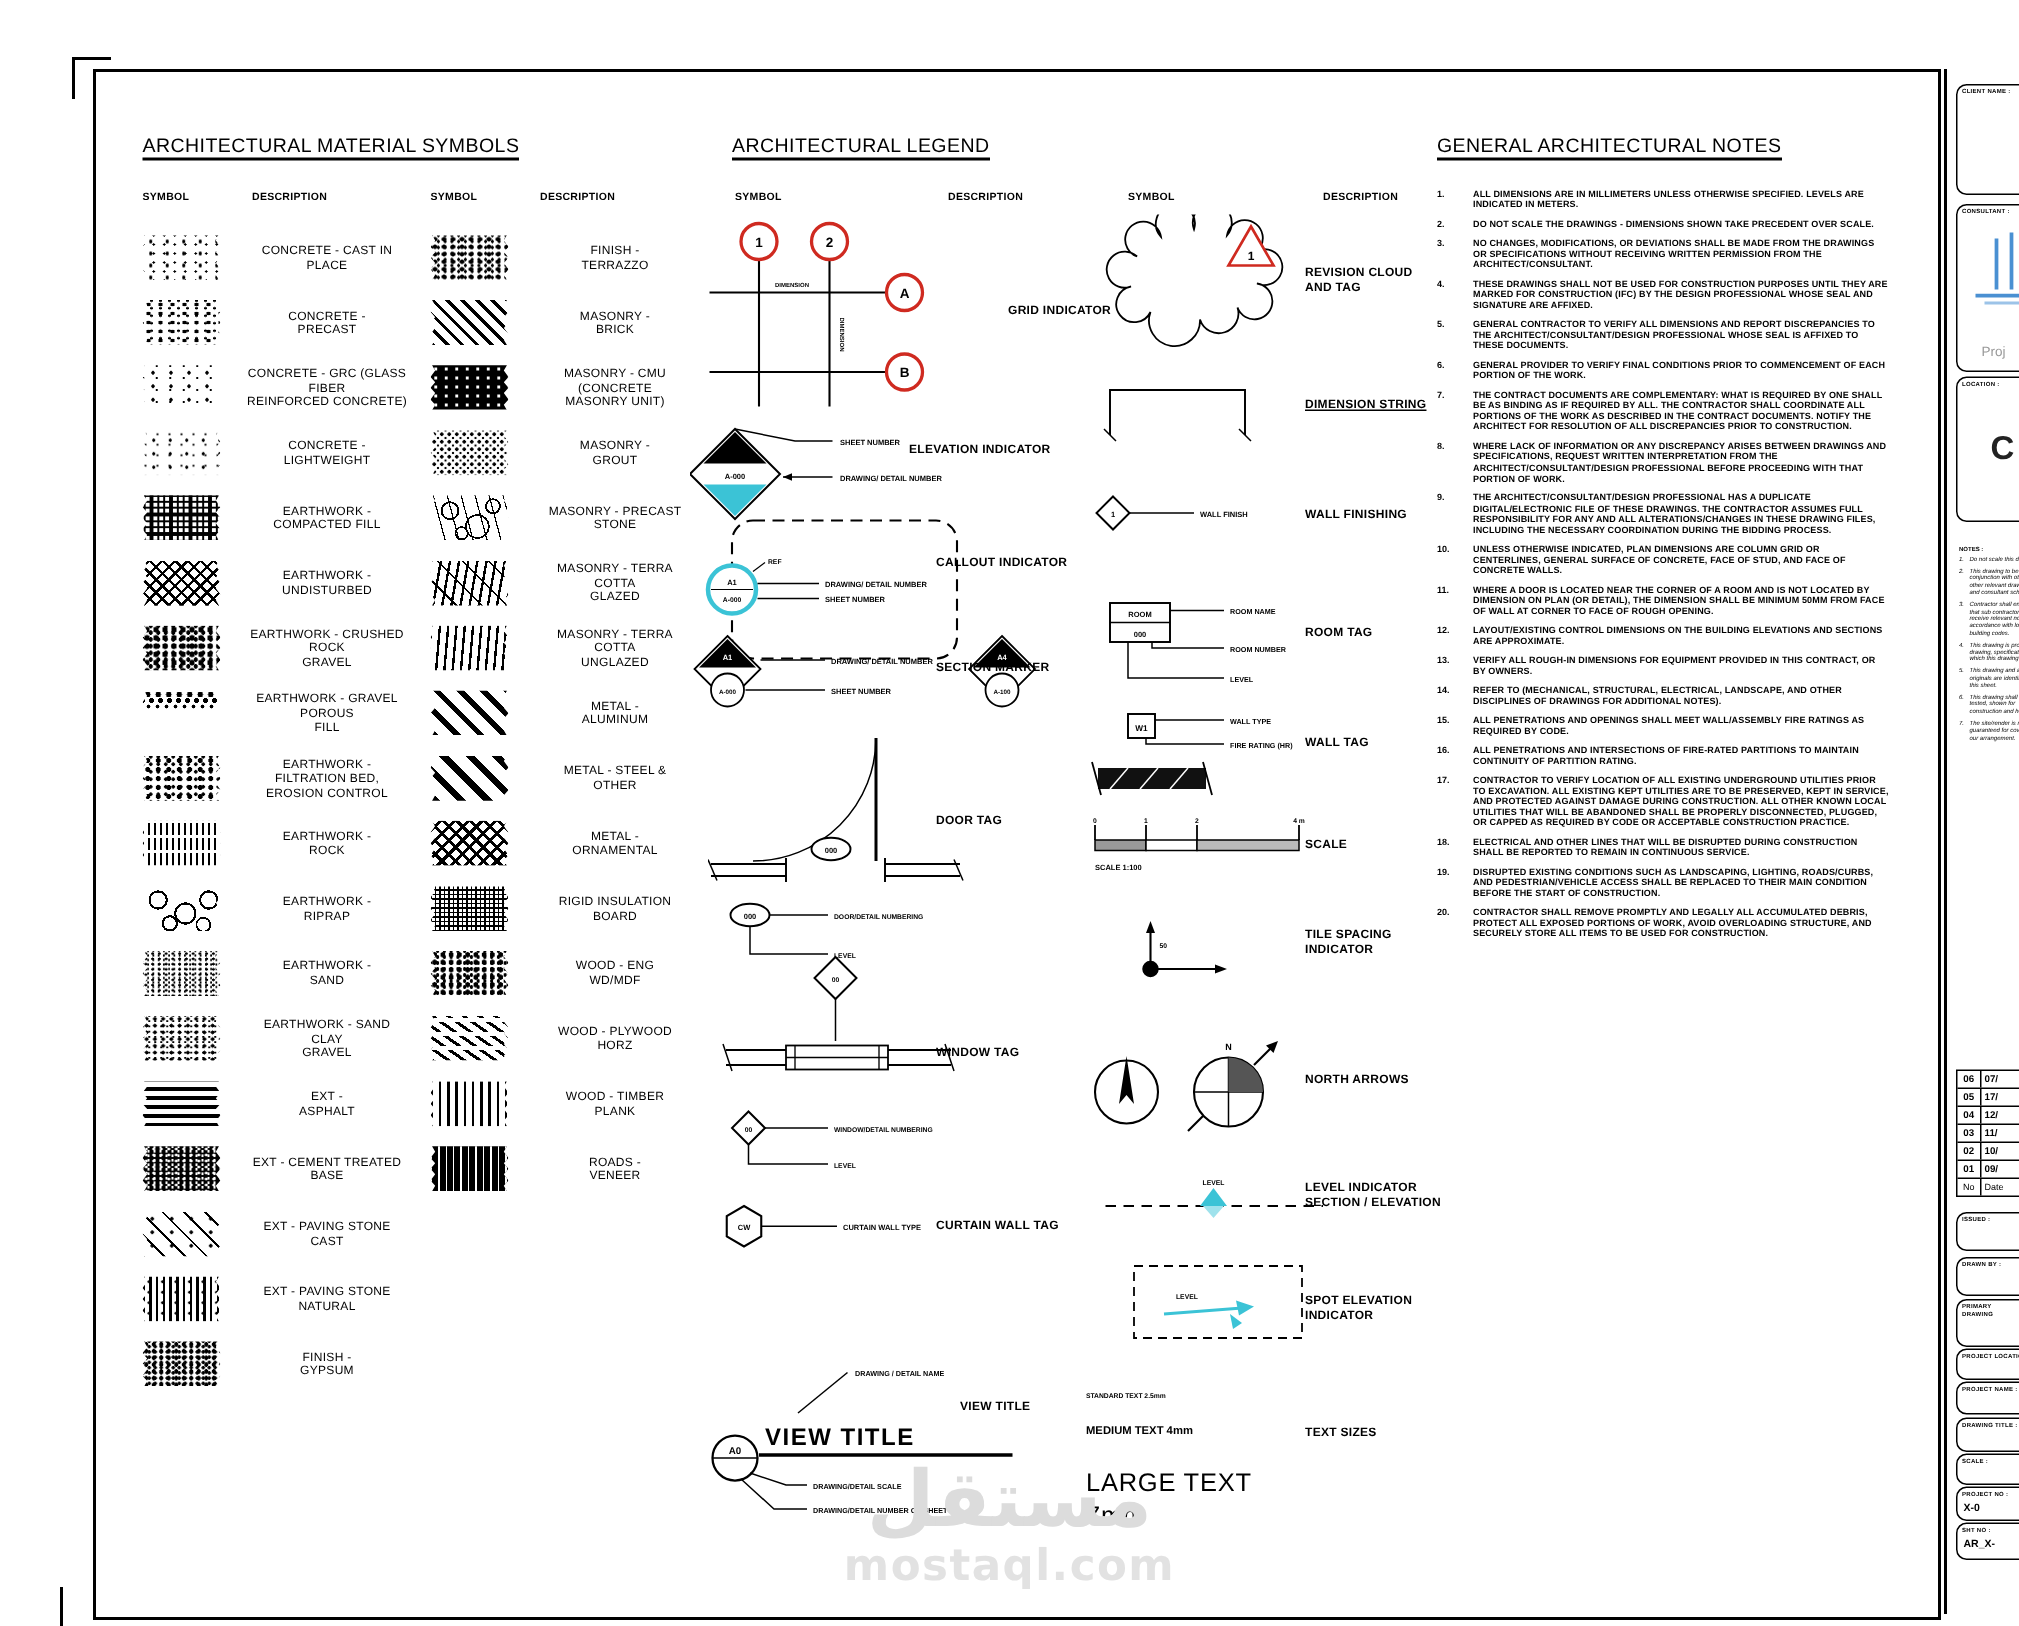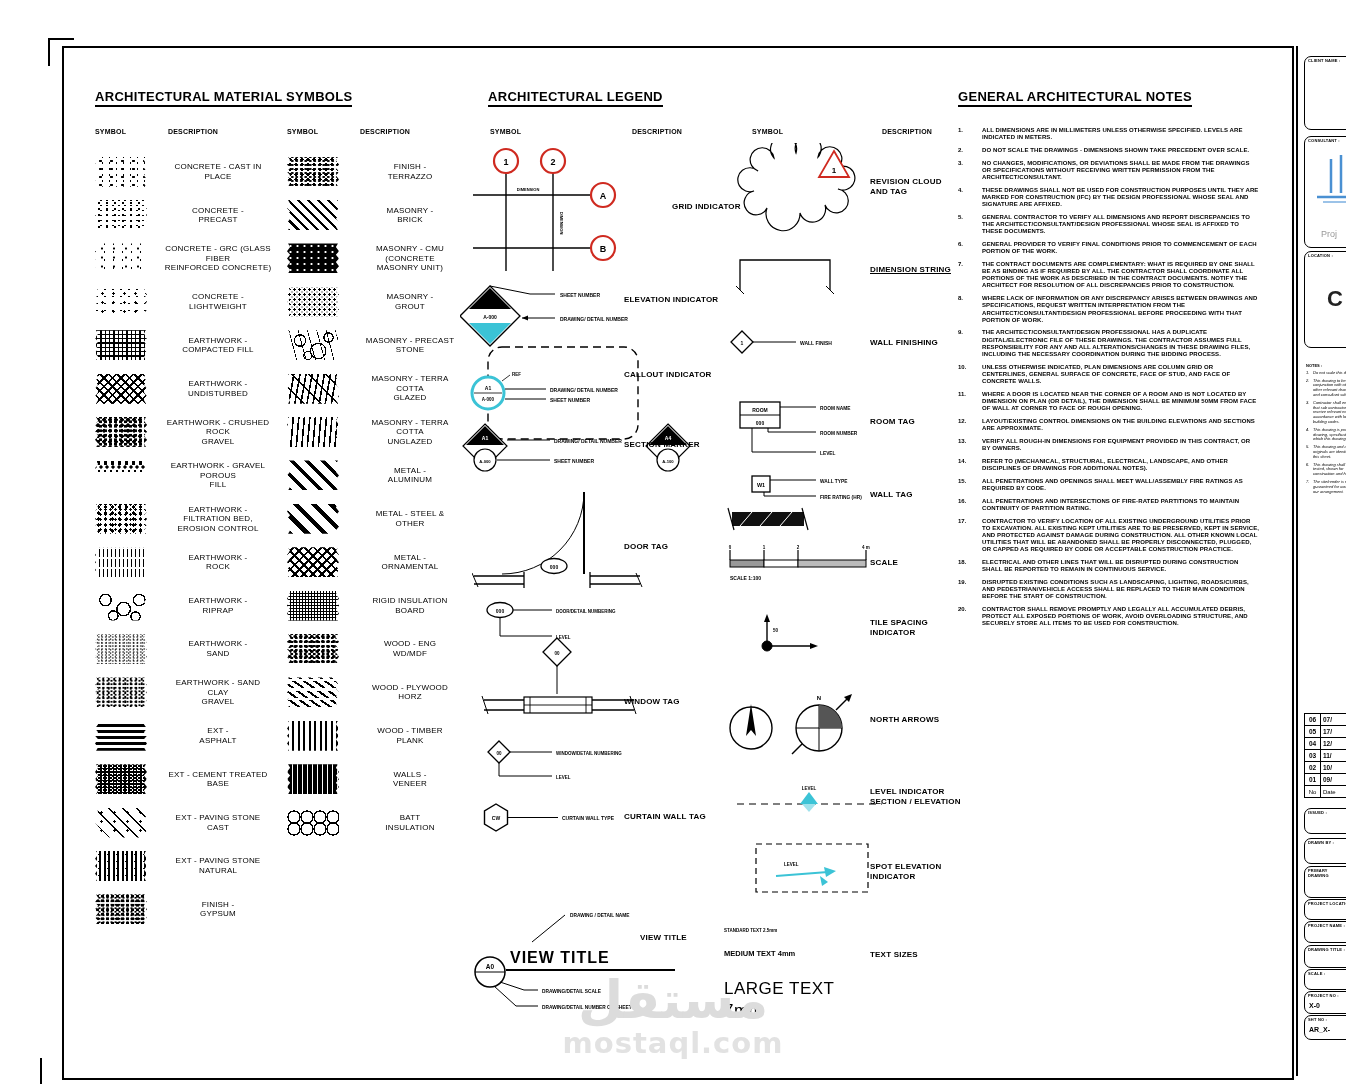--- a/index.html
+++ b/index.html
@@ -3,21 +3,21 @@
 <meta charset="utf-8">
 <style>
   html,body{margin:0;padding:0;background:#fff;}
   #canvas{position:relative;width:1346px;height:1084px;background:#fff;overflow:hidden;
           font-family:"Liberation Sans",sans-serif;color:#000;}
   .frame{position:absolute;left:62px;top:46px;width:1228px;height:1030px;border:2px solid #000;}
   .trim-h{position:absolute;left:48px;top:38px;width:26px;height:2px;background:#000;}
   .trim-v{position:absolute;left:48px;top:38px;width:2px;height:28px;background:#000;}
   .trim-b{position:absolute;left:40px;top:1058px;width:2px;height:26px;background:#000;}
 
-  .sec-title{position:absolute;font-size:13px;font-weight:bold;letter-spacing:.3px;
+  .sec-title{position:absolute;font-size:13px;font-weight:normal;letter-spacing:.3px;
              border-bottom:2px solid #000;padding-bottom:1px;white-space:nowrap;}
   .col-h{position:absolute;font-size:7px;font-weight:bold;letter-spacing:.2px;}
 
   
   .mat-col{position:absolute;top:150px;width:190px;}
   .mat-row{display:flex;align-items:center;height:43.4px;}
   .mat-desc{flex:1;text-align:center;font-size:8px;line-height:9.5px;white-space:pre-line;
             letter-spacing:.2px;padding-left:4px;}
   .sw{width:52px;height:30px;flex:0 0 52px;background-color:#fff;
       clip-path:polygon(2% 0,98% 0,94% 12%,100% 26%,94% 38%,100% 50%,94% 62%,100% 76%,94% 88%,98% 100%,2% 100%,6% 88%,0 76%,6% 62%,0 50%,6% 38%,0 26%,6% 12%);}
@@ -279,27 +279,22 @@
         <div class="mat-desc">WOOD - PLYWOOD
 HORZ</div>
       </div>
       <div class="mat-row">
         <div class="sw p-timber"></div>
         <div class="mat-desc">WOOD - TIMBER
 PLANK</div>
       </div>
       <div class="mat-row">
         <div class="sw p-veneer"></div>
-        <div class="mat-desc">WALLS -
+        <div class="mat-desc">ROADS -
 VENEER</div>
-      </div>
-      <div class="mat-row">
-        <div class="sw p-batt"></div>
-        <div class="mat-desc">BATT
-INSULATION</div>
       </div>
     </div>
 
   <div id="legend-layer">
       <svg width="165" height="135" viewBox="0 0 165 135" class="leg-sym" style="left: 468px; top: 143px;">
     <line x1="38" y1="30" x2="38" y2="128" stroke="#000" stroke-width="1.4"></line>
     <line x1="85" y1="30" x2="85" y2="128" stroke="#000" stroke-width="1.4"></line>
     <line x1="5" y1="52" x2="122" y2="52" stroke="#000" stroke-width="1.4"></line>
     <line x1="5" y1="105" x2="122" y2="105" stroke="#000" stroke-width="1.4"></line>
     <text x="60" y="48" font-size="4" font-weight="bold" text-anchor="middle">DIMENSION</text>
@@ -319,21 +314,21 @@
     <polygon points="30,10 51,31 9,31" fill="#000"></polygon>
     <polygon points="30,66 51,45 9,45" fill="#3bc3d6"></polygon>
     <rect x="12" y="33" width="36" height="10" fill="#fff"></rect>
     <text x="30" y="41" font-size="5" font-weight="bold" text-anchor="middle">A-000</text>
     <polyline points="30,8 70,16 95,16" fill="none" stroke="#000" stroke-width="1"></polyline>
     <text x="100" y="18.5" font-size="5" font-weight="bold">SHEET NUMBER</text>
     <line x1="62" y1="40" x2="95" y2="40" stroke="#000" stroke-width="1"></line>
     <polygon points="62,40 68,37.5 68,42.5" fill="#000"></polygon>
     <text x="100" y="42.5" font-size="5" font-weight="bold">DRAWING/ DETAIL NUMBER</text>
   </svg>
-      <div class="leg-desc" style="left: 624px; top: 300px;">ELEVATION INDICATOR</div>
+      <div class="leg-desc" style="left: 606px; top: 300px;">ELEVATION INDICATOR</div>
       <svg width="245" height="115" viewBox="0 0 245 115" class="leg-sym" style="left: 458px; top: 335px;">
     <rect x="30" y="12" width="150" height="92" rx="14" fill="none" stroke="#000" stroke-width="1.4" stroke-dasharray="8,5"></rect>
     <circle cx="30" cy="58" r="16" fill="#fff" stroke="#3bc3d6" stroke-width="3"></circle>
     <line x1="16" y1="58" x2="44" y2="58" stroke="#000" stroke-width=".8"></line>
     <text x="30" y="55" font-size="5" font-weight="bold" text-anchor="middle">A1</text>
     <text x="30" y="66" font-size="4.5" font-weight="bold" text-anchor="middle">A-000</text>
     <line x1="44" y1="46" x2="52" y2="40" stroke="#000" stroke-width=".8"></line>
     <text x="54" y="41" font-size="4.5" font-weight="bold">REF</text>
     <line x1="47" y1="54" x2="88" y2="54" stroke="#000" stroke-width="1"></line>
     <text x="92" y="56.5" font-size="5" font-weight="bold">DRAWING/ DETAIL NUMBER</text>

